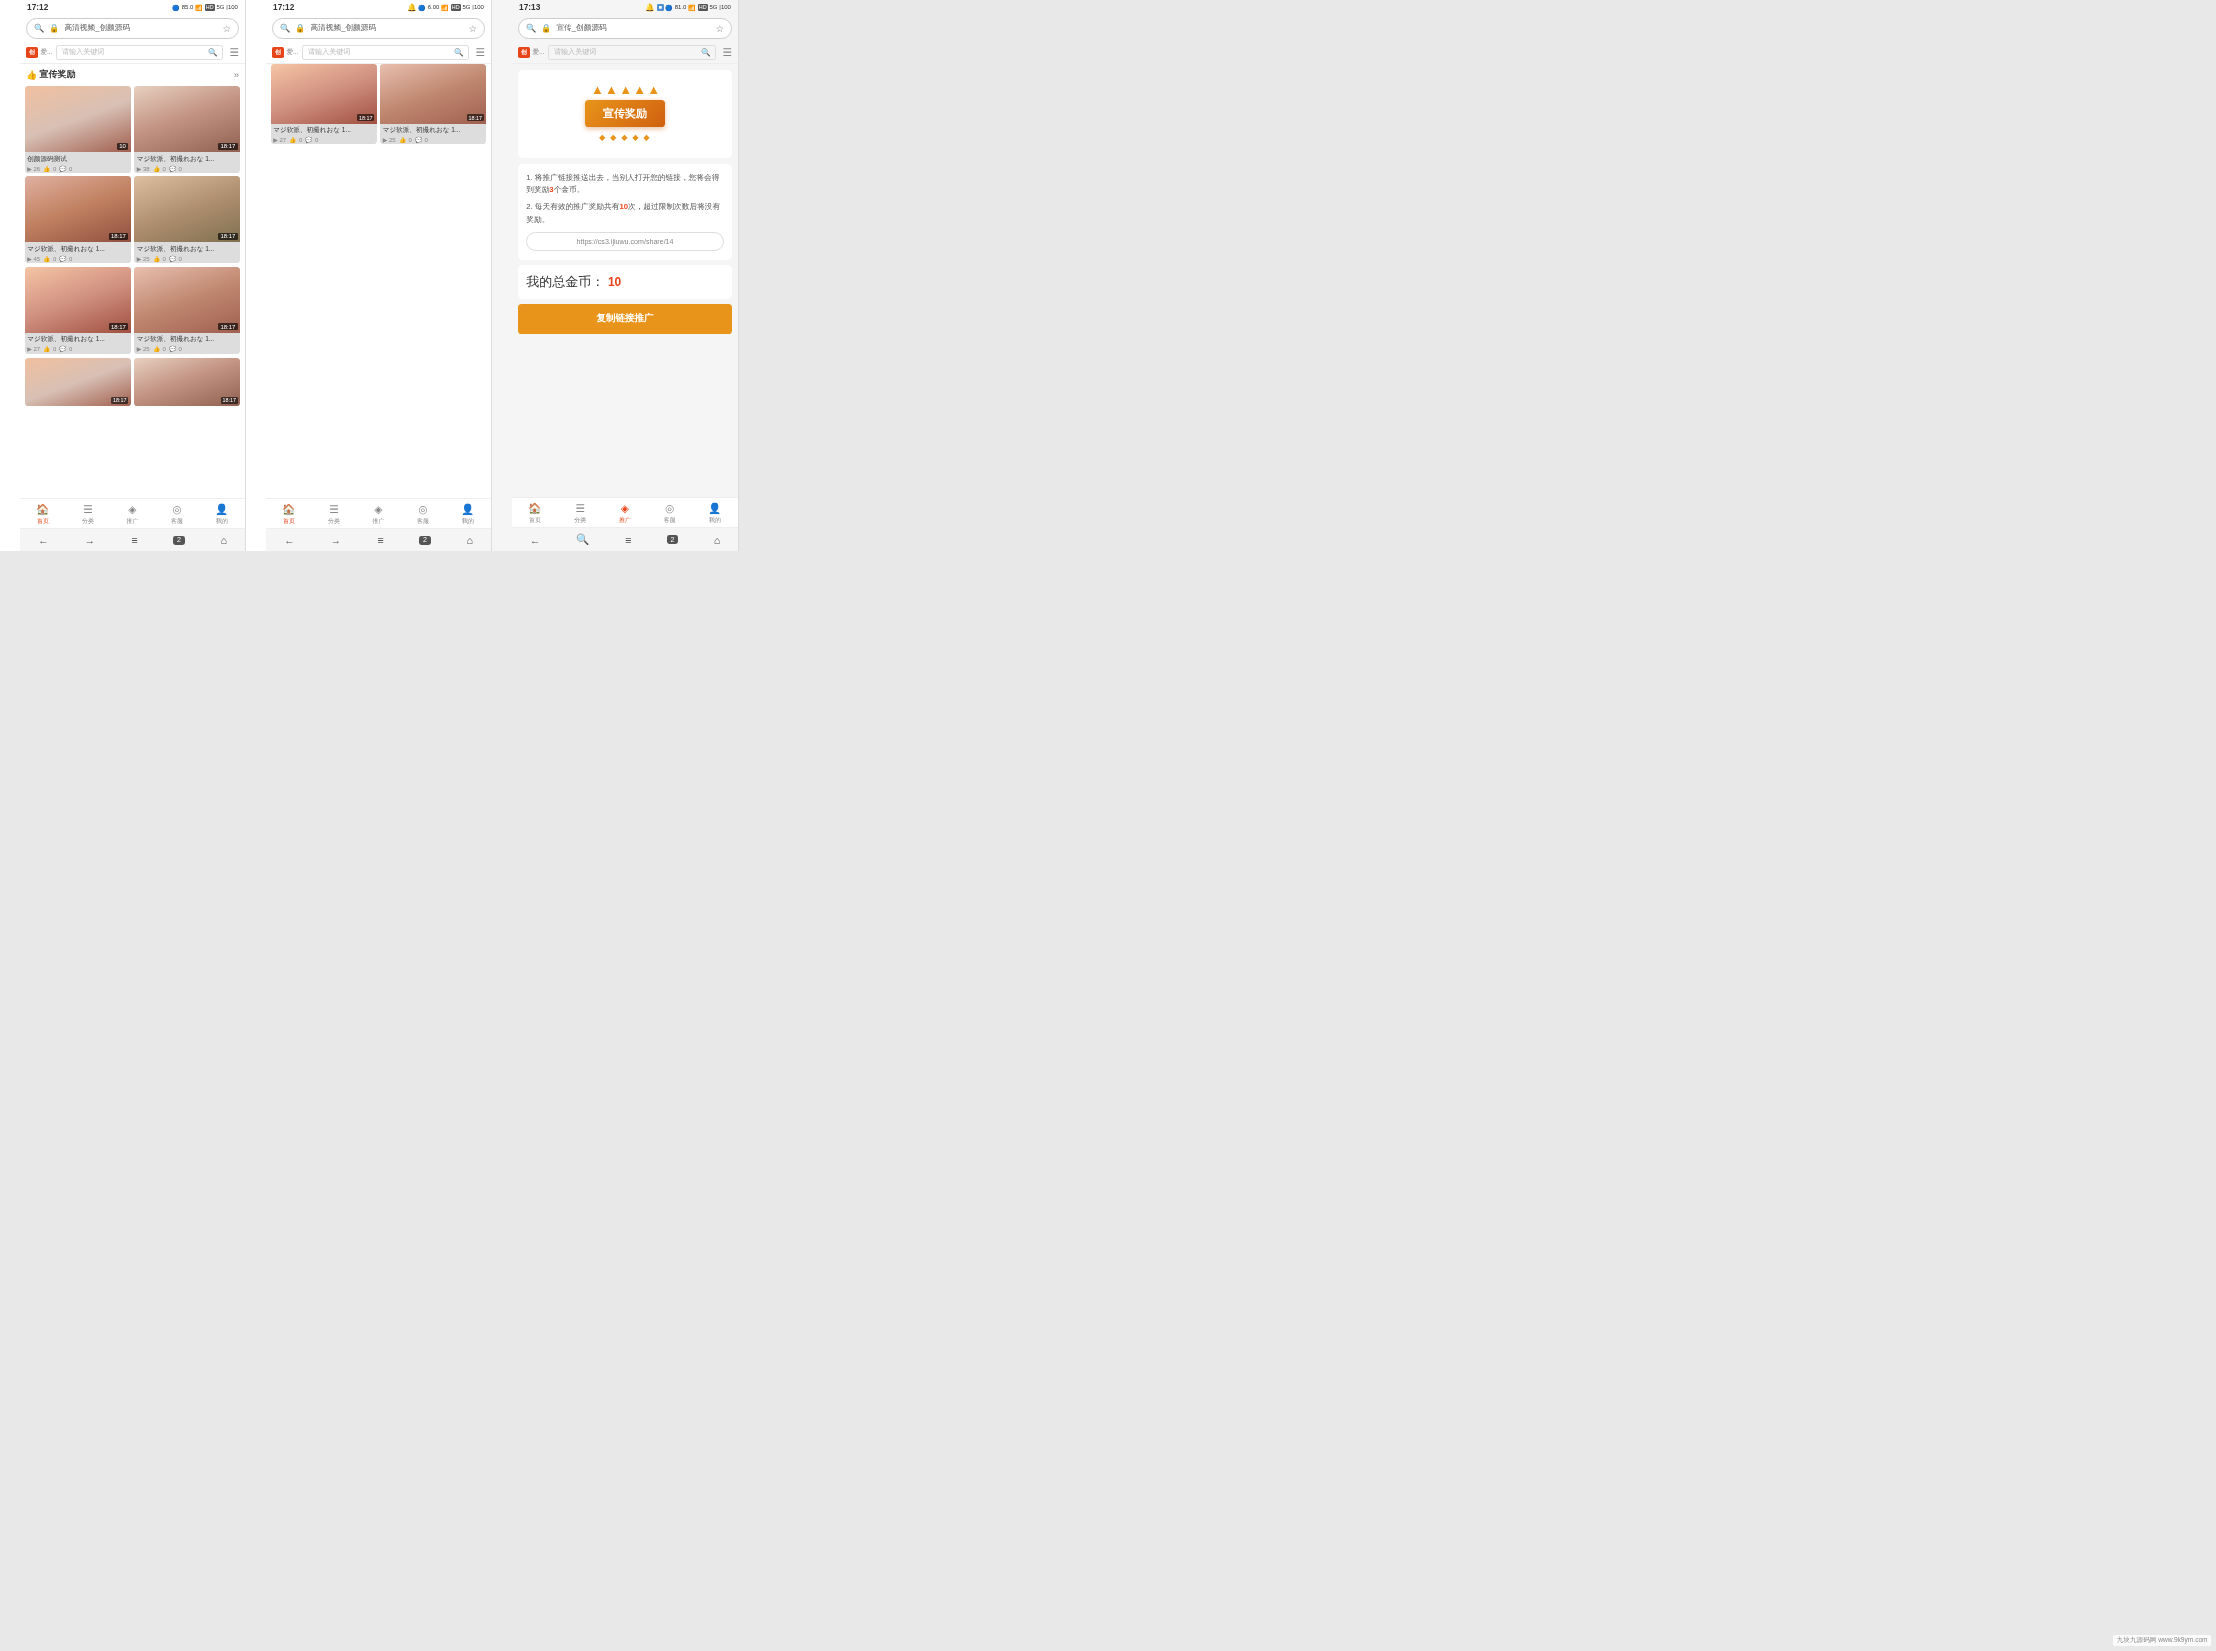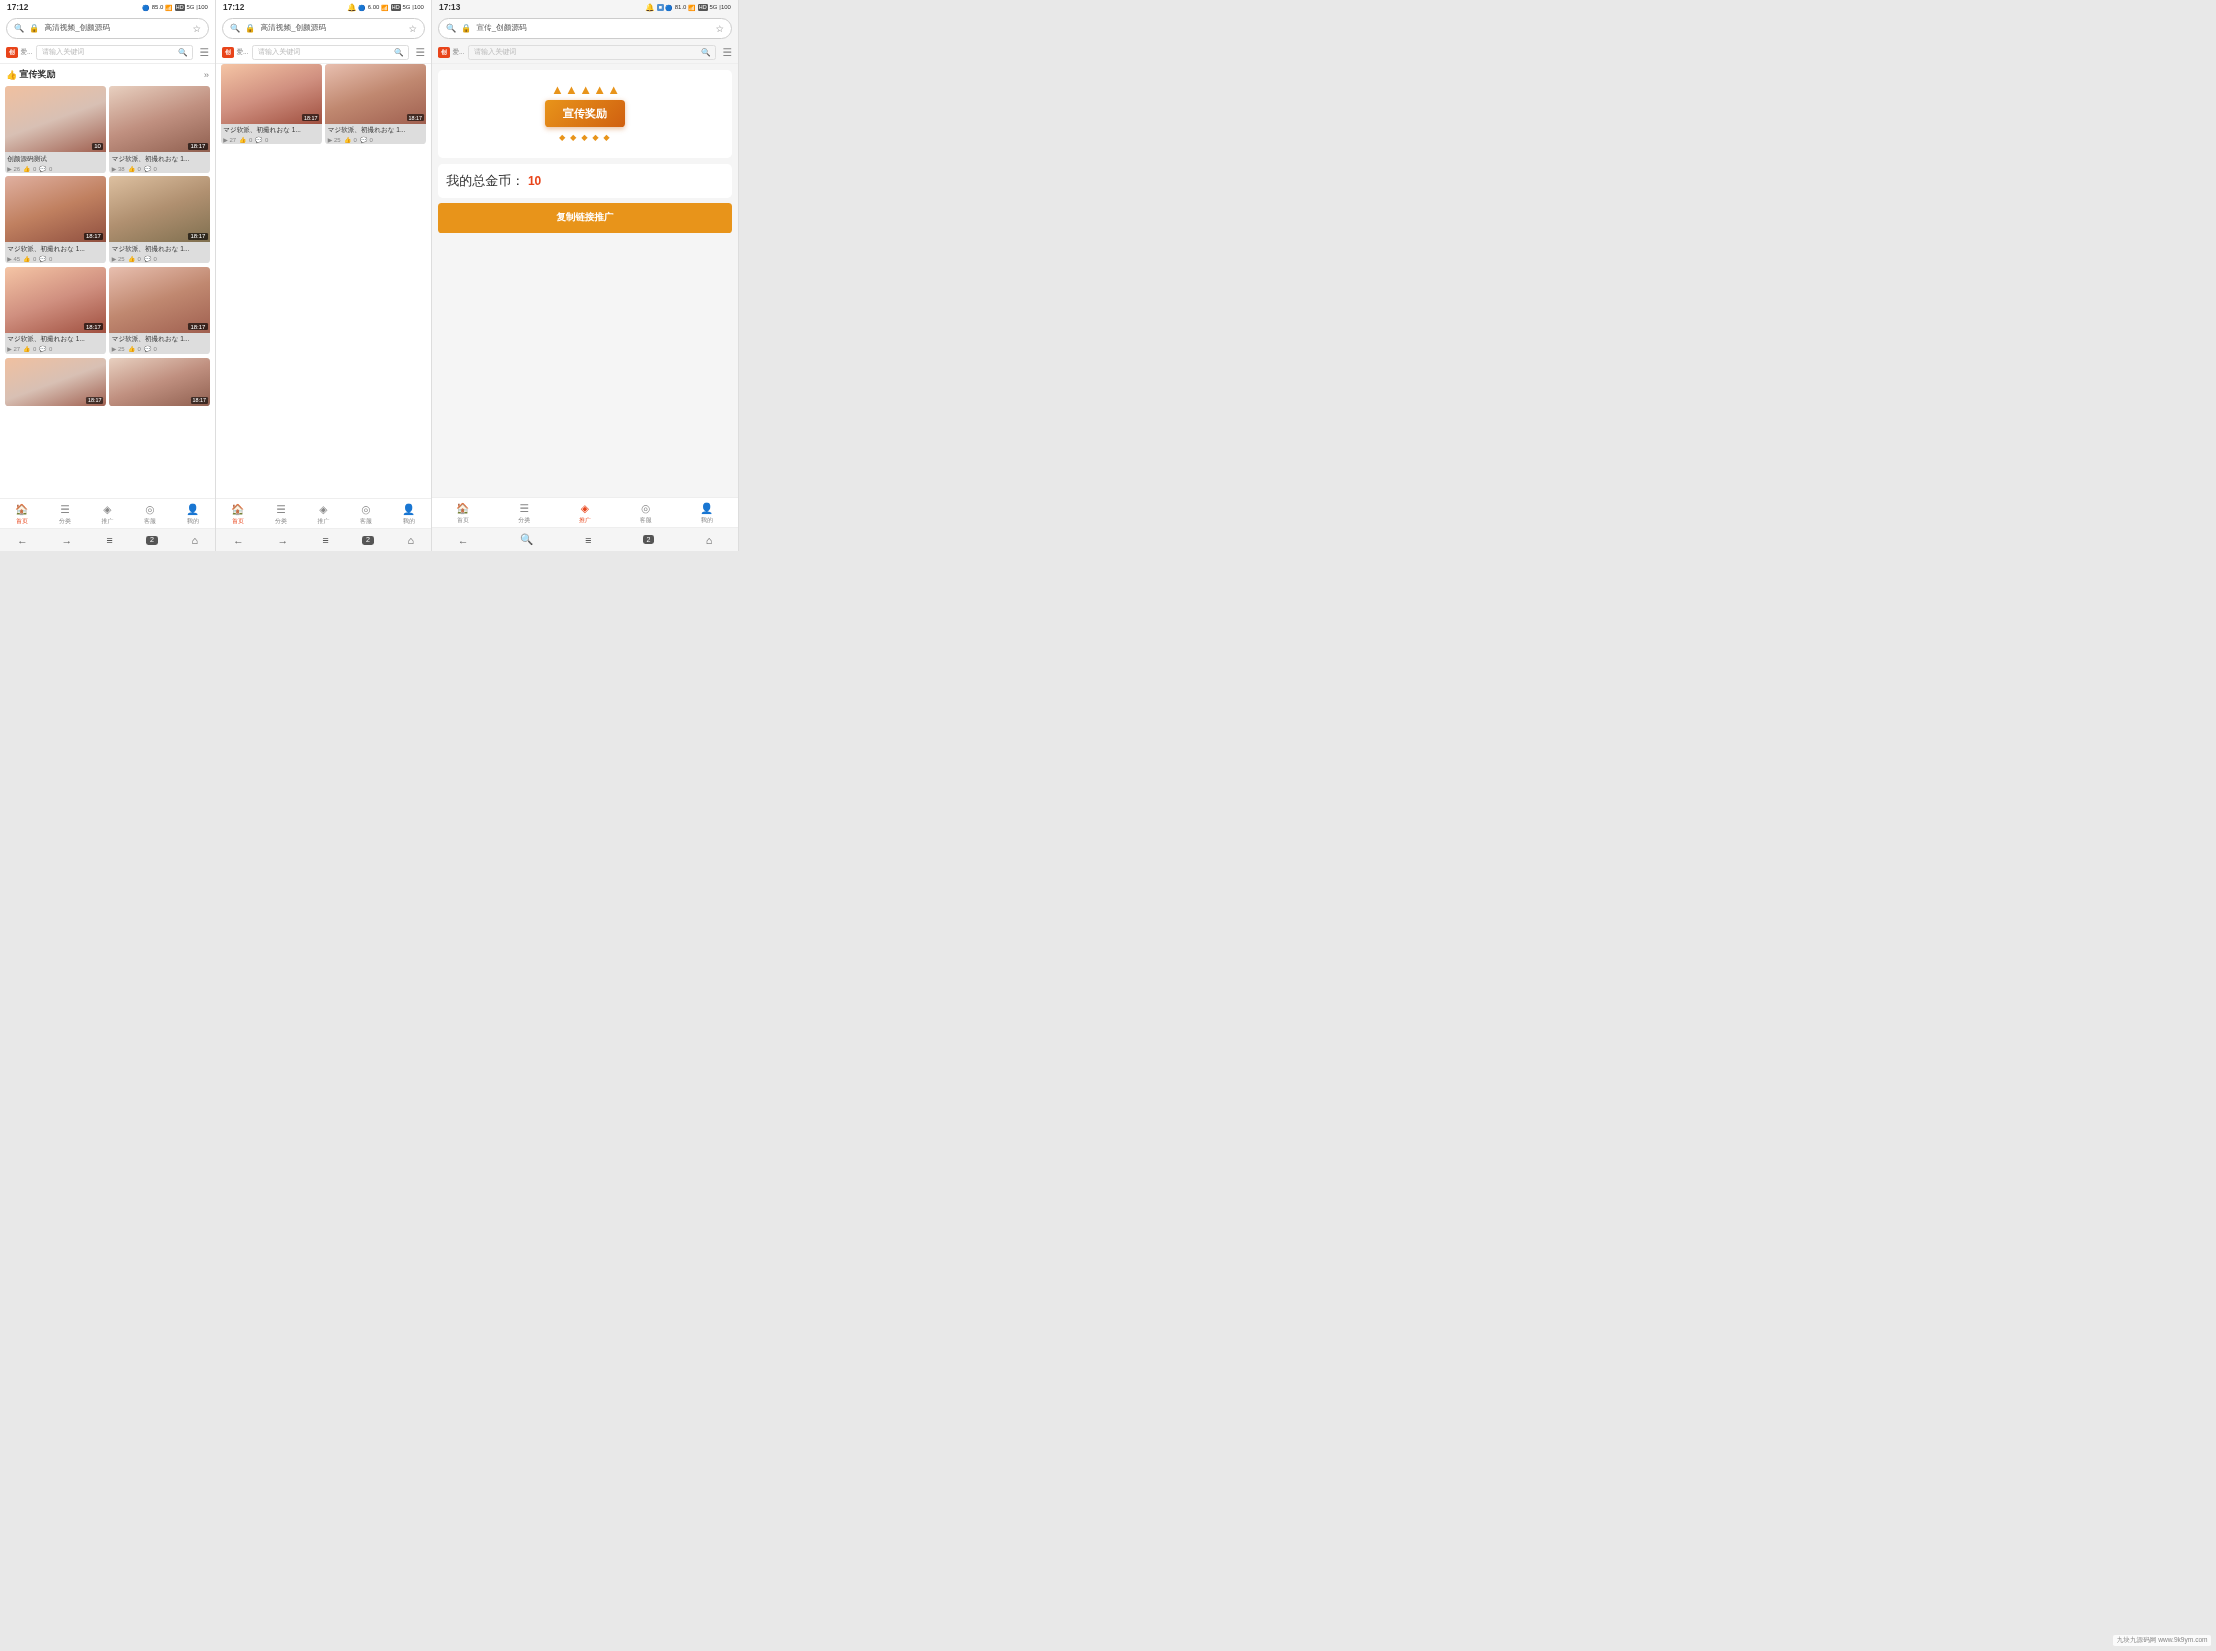--- a/index.html
+++ b/index.html
@@ -5,27 +5,28 @@
     * { box-sizing: border-box; margin: 0; padding: 0; }
     body {
       background: #e8e8e8;
       font-family: -apple-system, 'PingFang SC', 'Microsoft YaHei', sans-serif;
       display: flex;
       flex-direction: row;
       width: 739px;
       min-height: 551px;
     }
     .phone-panel {
-      width: 216px;
+      width: 246px;
       background: #fff;
       display: flex;
       flex-direction: column;
       overflow: hidden;
       position: relative;
       border-right: 0.6px solid #ddd;
+      padding-left: 20px;
     }
     .status-bar {
       display: flex;
       justify-content: space-between;
       align-items: center;
       padding: 2.4px 7.1px;
       font-size: 7.1px;
       color: #333;
       background: #fff;
     }
@@ -622,20 +623,31 @@
     <div style="display:flex;justify-content:center;align-items:center;margin-bottom:3.6px;">
 
       <div style="position:relative;text-align:center;">
         <div style="color:#e8941a;font-size:13px;letter-spacing:-1.2px;">▲ ▲ ▲ ▲ ▲</div>
         <div class="promo-badge">宣传奖励</div>
         <div style="color:#e8941a;font-size:8.3px;margin-top:2.4px;letter-spacing:1.2px;">◆ ◆ ◆ ◆ ◆</div>
       </div>
     </div>
   </div>
 
+  <div class="promo-desc">
+    <p>
+      1. 将推广链接推送出去，当别人打开您的链接，您将会得到奖励<strong>3</strong>个金币。
+    </p>
+    <p>
+      2. 每天有效的推广奖励共有<strong>10</strong>次，超过限制次数后将没有奖励。
+    </p>
+    <div class="promo-link-box">
+      <span>https://cs3.ijiuwu.com/share/14</span>
+    </div>
+  </div>
 
   <div class="promo-coins">
     <span class="promo-coins-label">我的总金币：</span>
     <span class="promo-coins-count">10</span>
   </div>
 
   <button class="promo-copy-btn">复制链接推广</button>
 
   <div class="spacer"></div>
 

